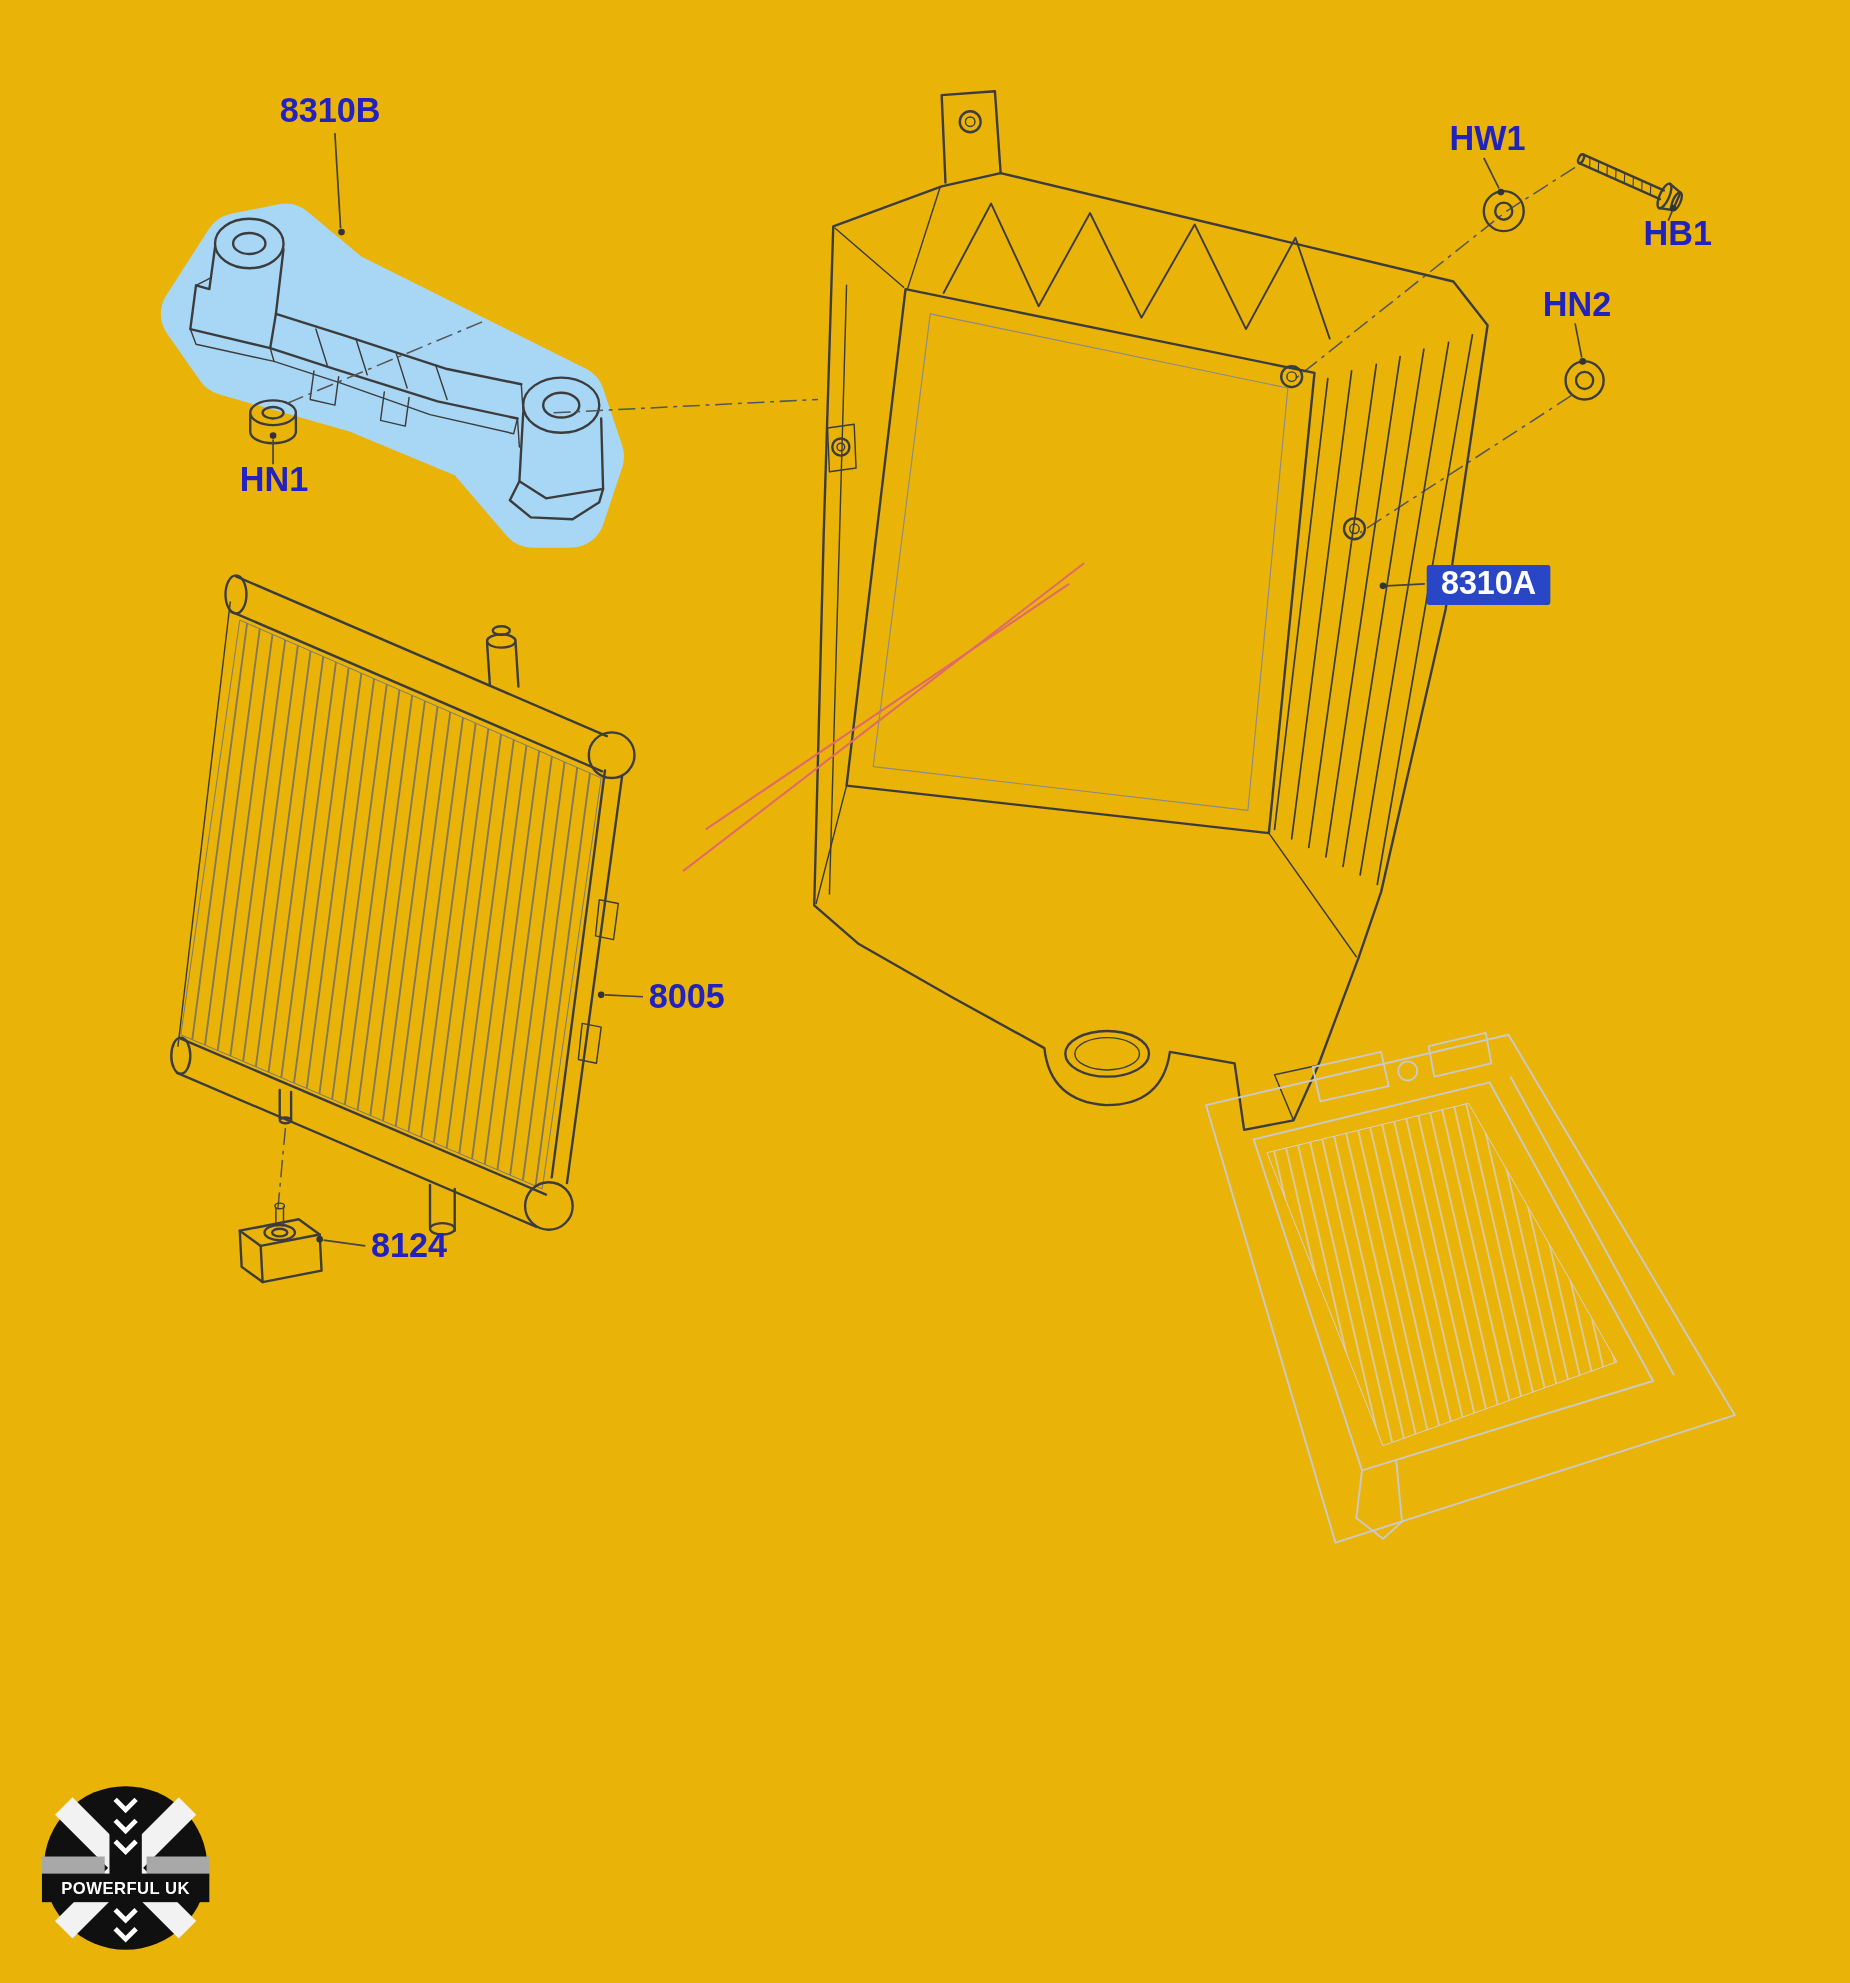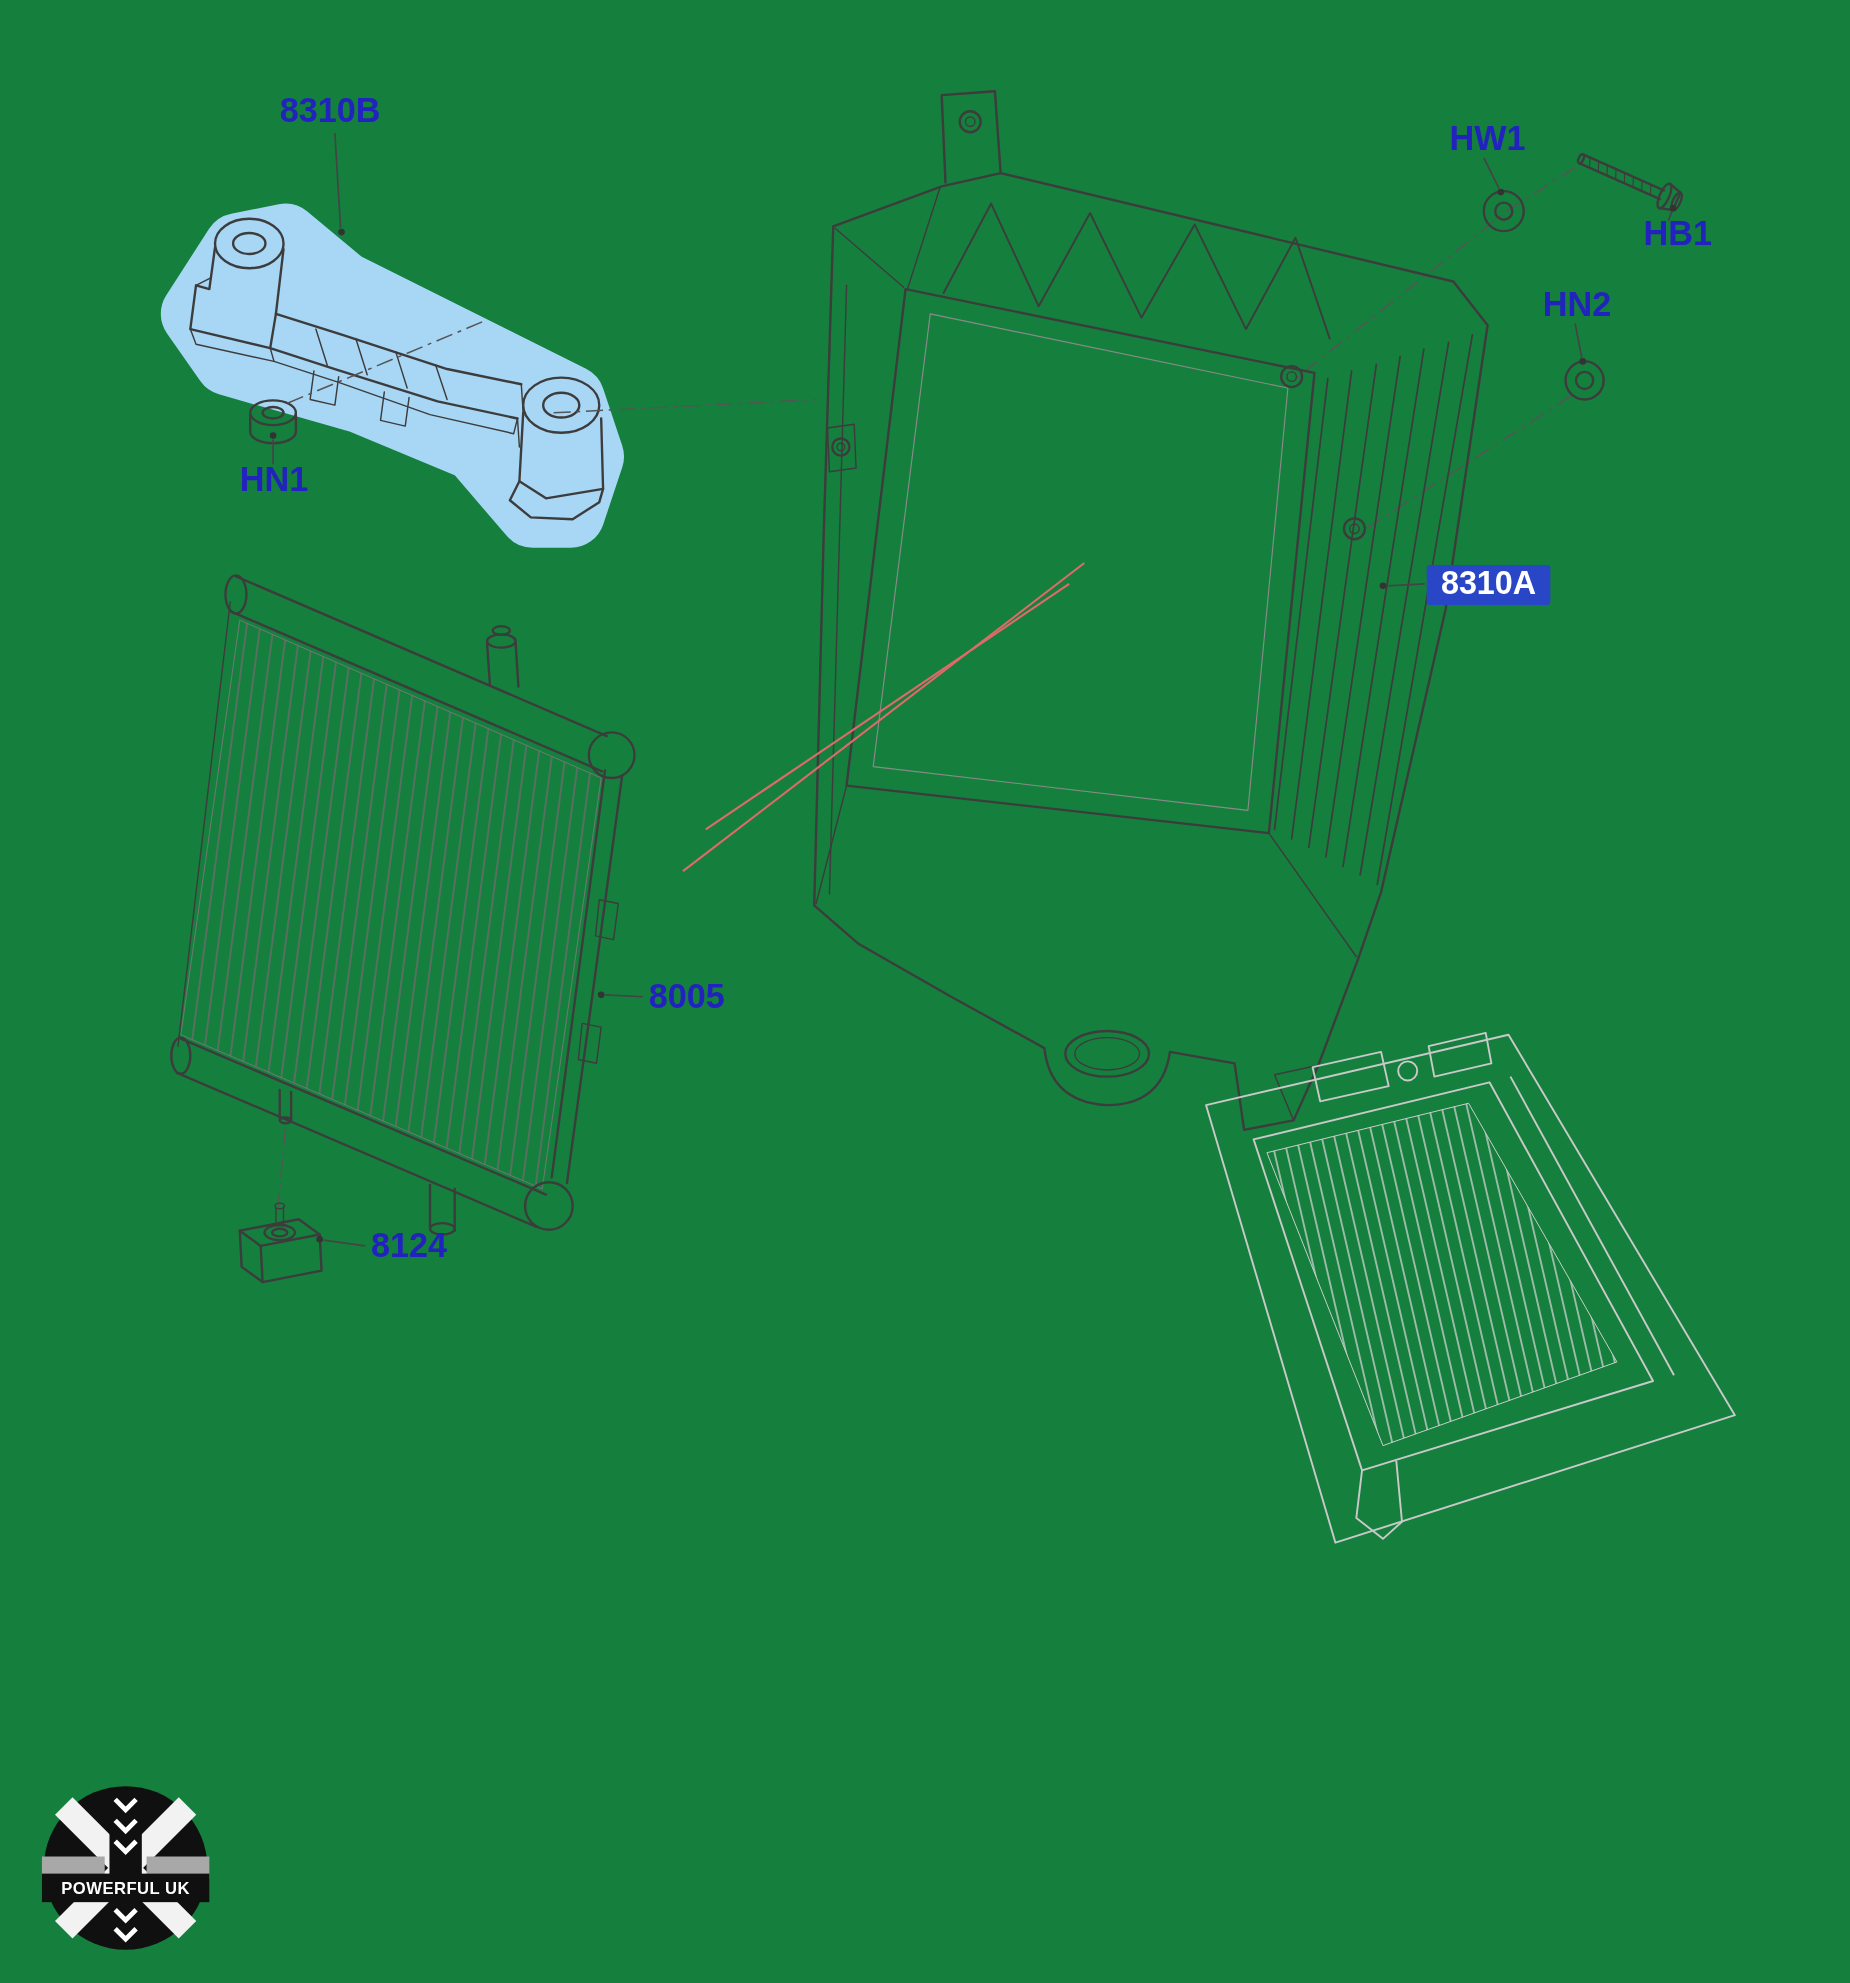--- a/index.html
+++ b/index.html
@@ -1,19 +1,19 @@
 <!DOCTYPE html>
 <html style="font-size:15px"><head>
 <meta charset="utf-8">
 <style>
   html,body{margin:0;padding:0;background:#ffffff;}
   .canvas{
     position:relative;
     width:1851px;height:1983px;
-    background:#15803d;
+    background:#eab308;
     font-family:"Liberation Sans",sans-serif;
     overflow:hidden;
   }
   svg{display:block;}
   text.part-label{
     font-family:"Liberation Sans",sans-serif;
     font-size:36px;font-weight:700;fill:#2222bf;
   }
   text.part-label-selected{
     font-family:"Liberation Sans",sans-serif;

